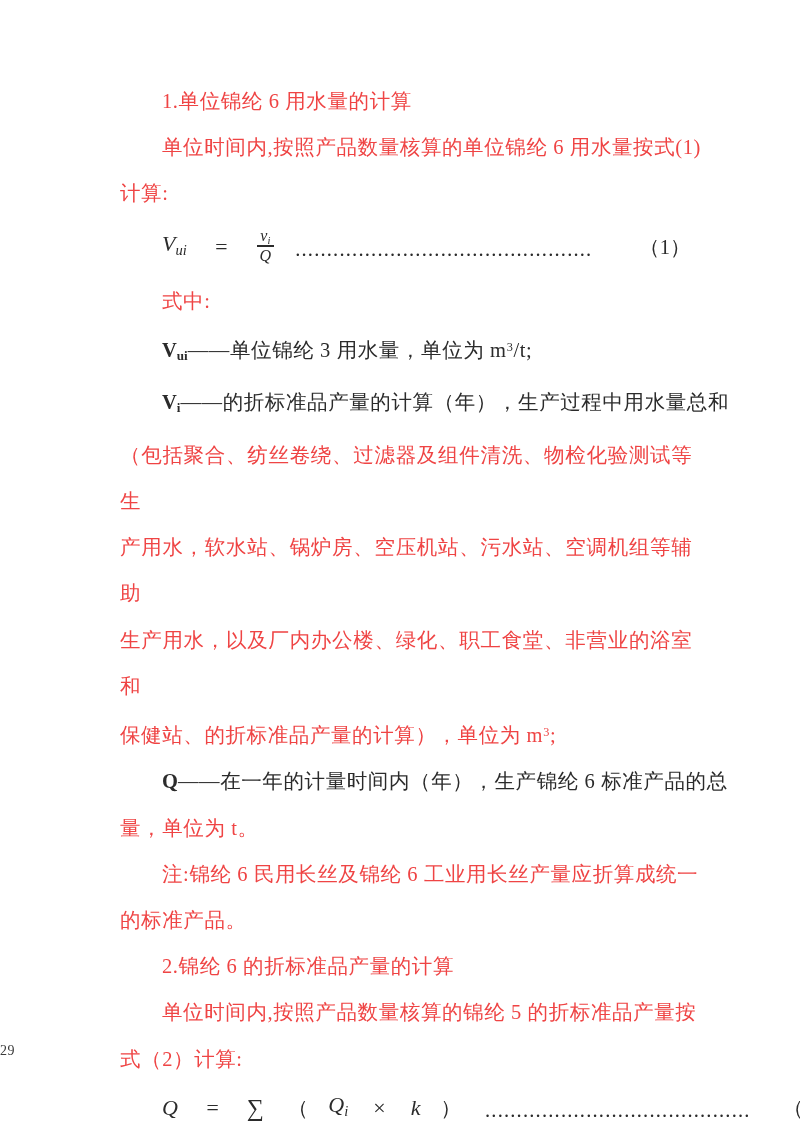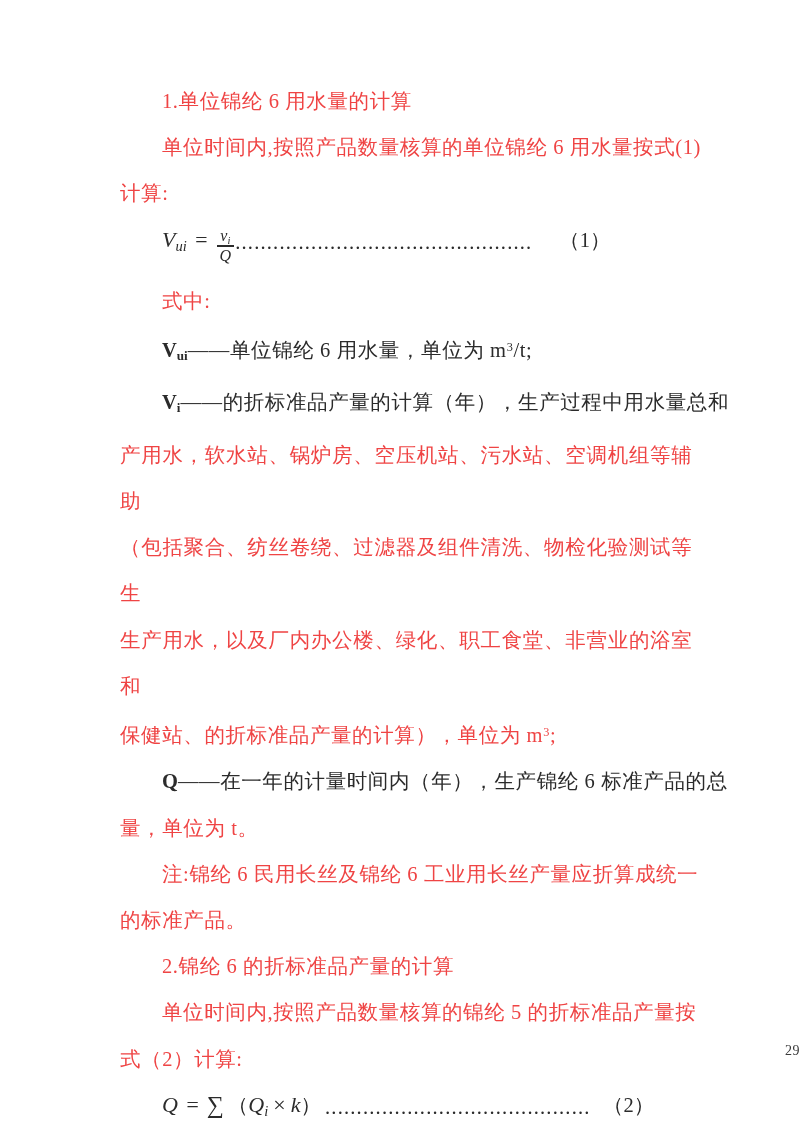--- a/index.html
+++ b/index.html
@@ -39,20 +39,22 @@
     text-align-last: justify;
     letter-spacing: 0.2px;
   }
   
   .formula {
     font-size: 20.5px;
     line-height: 46.2px;
     padding-left: 42px;
     white-space: nowrap;
     display: flex;
+    align-items: center;
+    gap: 20px;
   }
   .math {
     font-family: "Liberation Serif", "DejaVu Serif", serif;
     font-style: italic;
     font-size: 22px;
   }
   .upright {
     font-style: normal;
   }
   sub.m {
@@ -122,21 +124,21 @@
   }
   .unit sup {
     font-size: 0.6em;
     vertical-align: 0.5em;
   }
   .pageno {
     position: absolute;
     left: 0;
     right: 0;
     top: 1043px;
-    text-align: right;
+    text-align: left;
     font-size: 14px;
     font-family: "Liberation Serif", "DejaVu Serif", serif;
     color: #3a3a3a;
     letter-spacing: 0.5px;
   }
 </style>
 </head>
 <body>
 
 <div class="page">
@@ -156,28 +158,28 @@
         <span class="bar"></span>
         <span class="den">Q</span>
       </span>
       <span class="leader" style="width:318px;">...............................................</span>
       <span class="eqno">（1）</span>
     </div>
 
     <div class="line indent">式中:</div>
 
     <div class="defline">
-      <span class="var"><span>V</span><sub>ui</sub></span><span>——</span><span class="unit"><span>单位锦纶 6 用水量，单位为 m</span><sup>3</sup><span>/t;</span></span>
+      <span class="var"><span>V</span><sub>ui</sub></span><span>——</span><span class="unit"><span>单位锦纶 3 用水量，单位为 m</span><sup>3</sup><span>/t;</span></span>
     </div>
 
     <div class="defline">
       <span class="var"><span>V</span><sub>i</sub></span><span>——</span><span>的折标准品产量的计算（年），生产过程中用水量总和</span>
     </div>
+    <div class="line justify">（包括聚合、纺丝卷绕、过滤器及组件清洗、物检化验测试等生</div>
     <div class="line justify">产用水，软水站、锅炉房、空压机站、污水站、空调机组等辅助</div>
-    <div class="line justify">（包括聚合、纺丝卷绕、过滤器及组件清洗、物检化验测试等生</div>
     <div class="line justify">生产用水，以及厂内办公楼、绿化、职工食堂、非营业的浴室和</div>
     <div class="line"><span class="unit"><span>保健站、的折标准品产量的计算），单位为 m</span><sup>3</sup><span>;</span></span></div>
 
     <div class="defline">
       <span class="var">Q</span><span>——</span><span>在一年的计量时间内（年），生产锦纶 6 标准产品的总</span>
     </div>
     <div class="line">量，单位为 t。</div>
 
     <div class="line indent">注:锦纶 6 民用长丝及锦纶 6 工业用长丝产量应折算成统一</div>
     <div class="line">的标准产品。</div>

